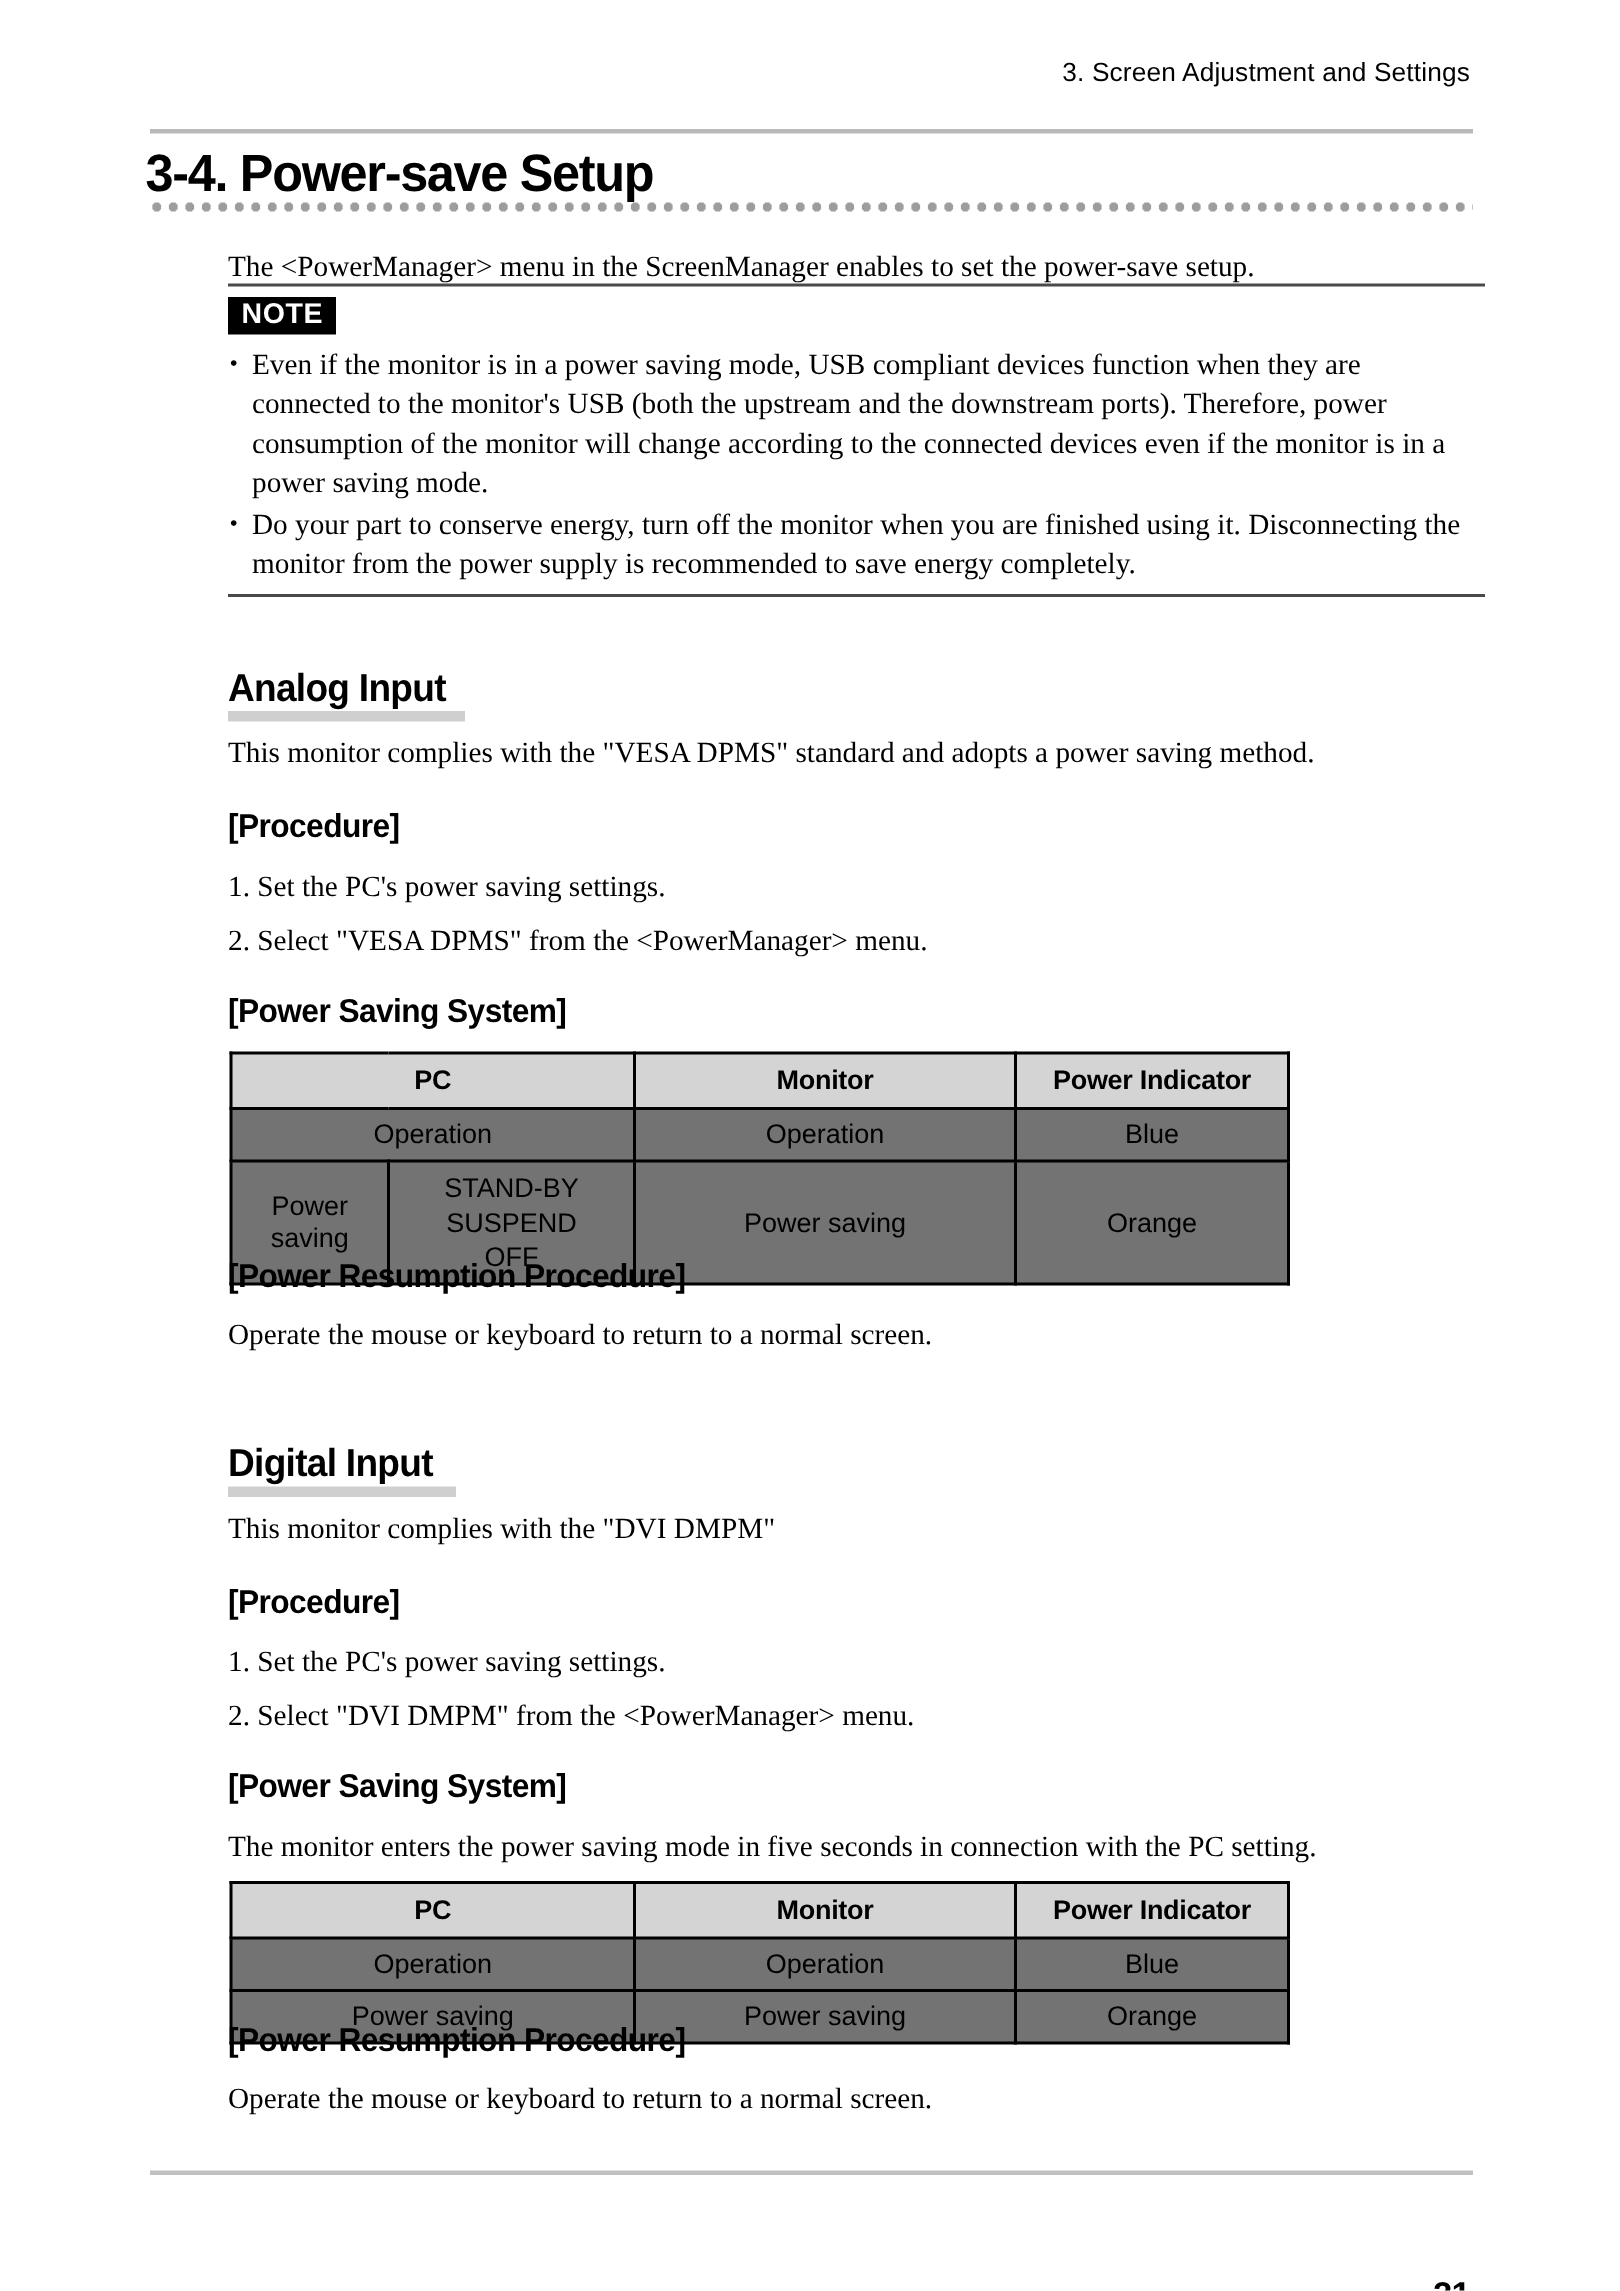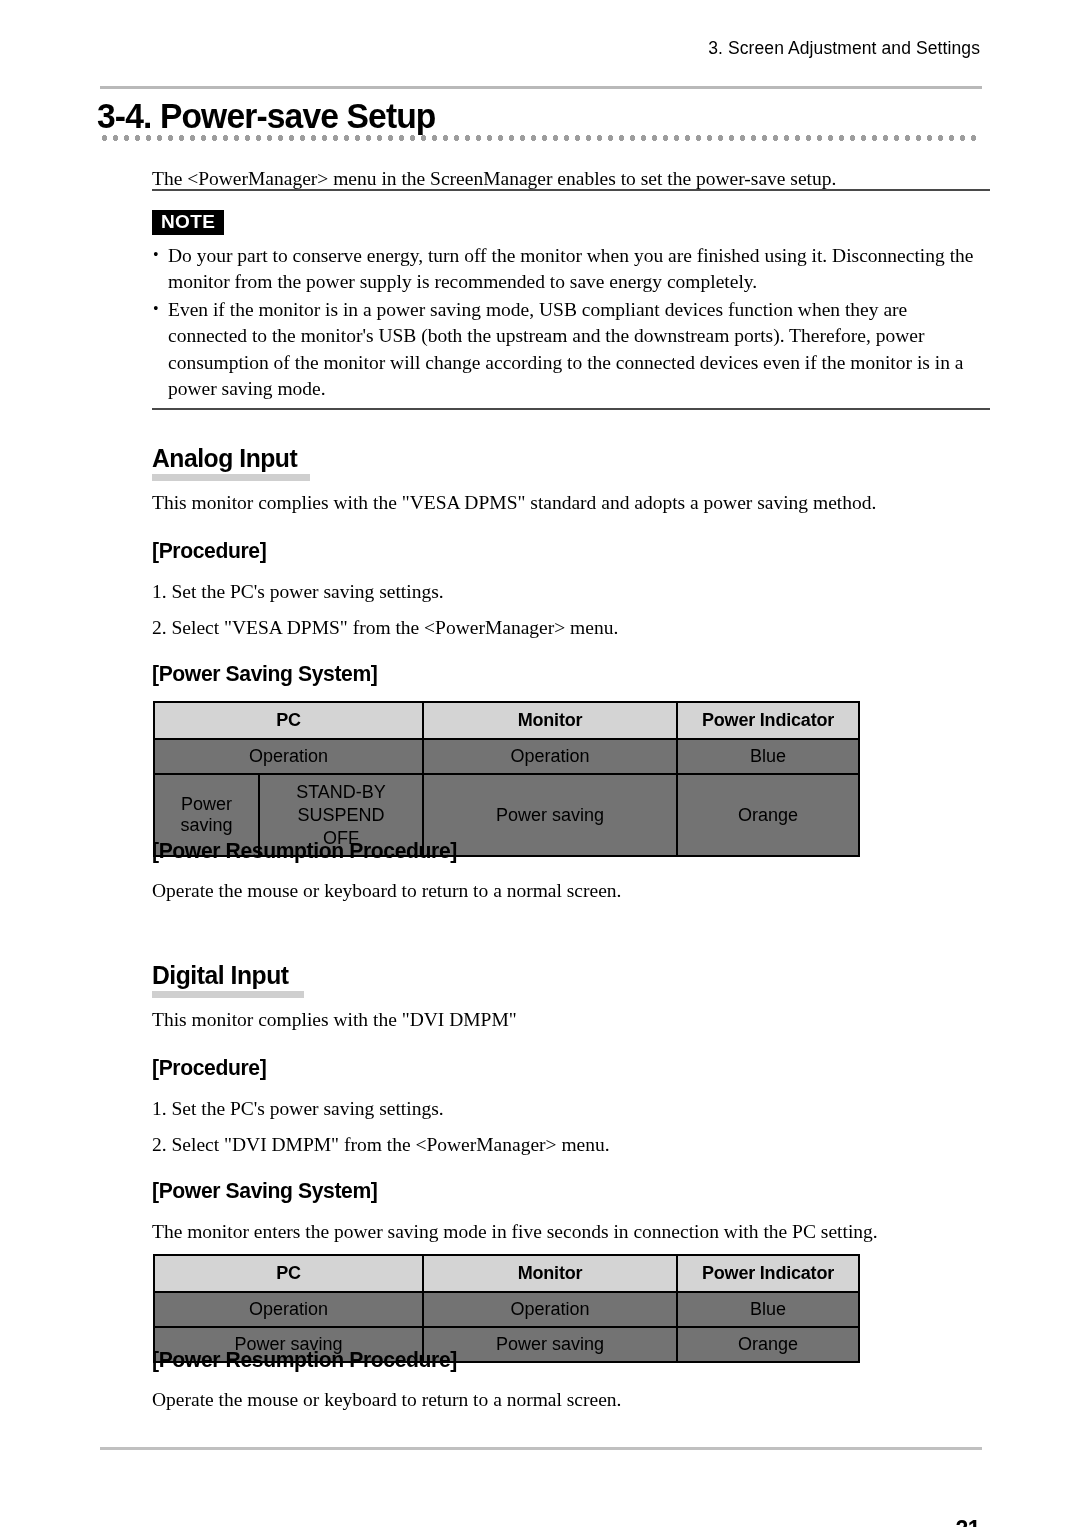--- a/index.html
+++ b/index.html
@@ -111,21 +111,21 @@
 
   .note-badge {
     display: inline-block;
     background: #000000;
     color: #ffffff;
     font-family: "Liberation Sans", sans-serif;
     font-weight: bold;
     font-size: 19px;
     letter-spacing: .4px;
     padding: 2px 9px 3px 9px;
-    margin-top: 19px;
+    margin-top: 7px;
     line-height: 1.05;
   }
 
   .note-list {
     margin: 8px 0 5px 0;
     padding: 0;
     list-style: none;
   }
   .note-list li {
     position: relative;
@@ -220,22 +220,22 @@
 
   <div class="chapter-title">3-4. Power-save Setup</div>
   <div class="dot-rule"></div>
 
   <div class="body-text" style="left:152px; top:165px; width:840px;">The &lt;PowerManager&gt; menu in the ScreenManager enables to set the power-save setup.</div>
 
   <div class="note-block">
     <div class="note-rule"></div>
     <div class="note-badge">NOTE</div>
     <ul class="note-list">
+      <li>Even if the monitor is in a power saving mode, USB compliant devices function when they are connected to the monitor's USB (both the upstream and the downstream ports). Therefore, power consumption of the monitor will change according to the connected devices even if the monitor is in a power saving mode.</li>
       <li>Do your part to conserve energy, turn off the monitor when you are finished using it. Disconnecting the monitor from the power supply is recommended to save energy completely.</li>
-      <li>Even if the monitor is in a power saving mode, USB compliant devices function when they are connected to the monitor's USB (both the upstream and the downstream ports). Therefore, power consumption of the monitor will change according to the connected devices even if the monitor is in a power saving mode.</li>
     </ul>
     <div class="note-rule bottom"></div>
   </div>
 
   <div class="section-heading" style="left:152px; top:443px;">Analog Input</div>
   <div class="section-underbar" style="left:152px; top:474px; width:158px;"></div>
 
   <div class="body-text" style="left:152px; top:489px; width:840px;">This monitor complies with the "VESA DPMS" standard and adopts a power saving method.</div>
 
   <div class="bracket-heading" style="left:152px; top:538px;">[Procedure]</div>

